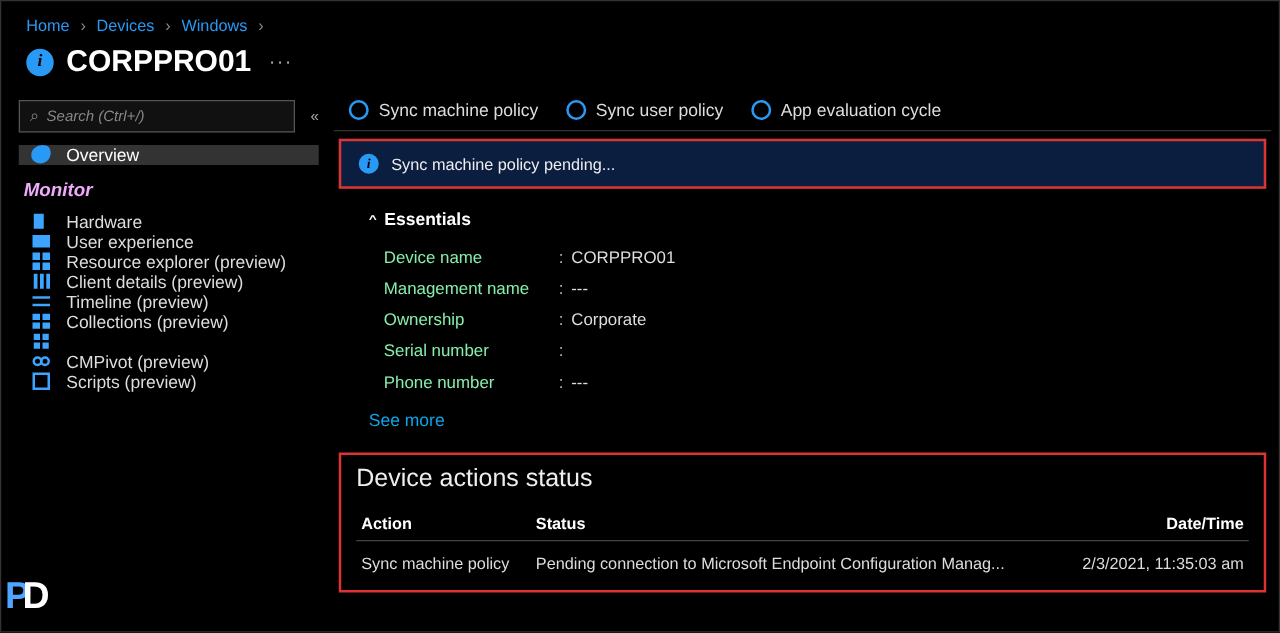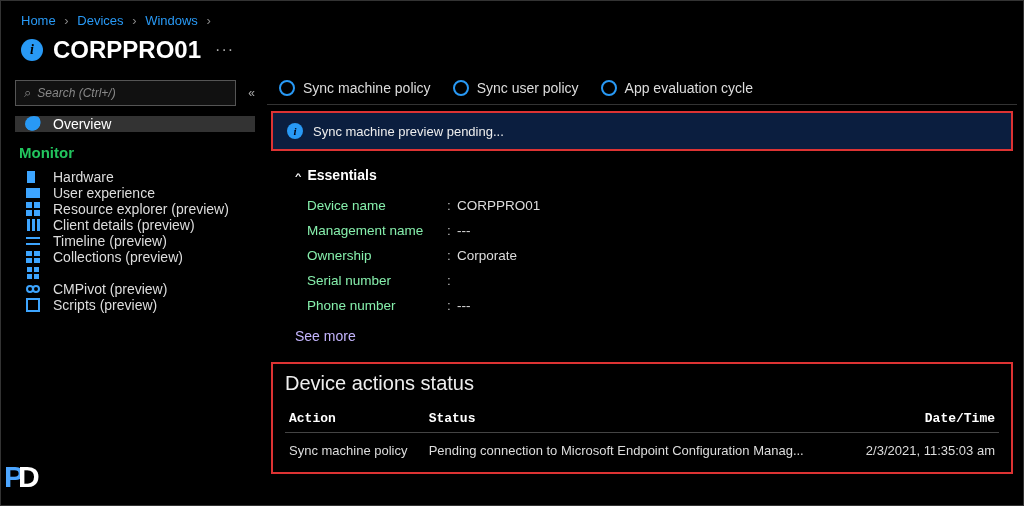--- a/index.html
+++ b/index.html
@@ -40,21 +40,21 @@
 
   .nav-item {
     display:flex; align-items:center; height:16px; padding:0 10px;
     color:#ddd; cursor:pointer; font-size:14px;
   }
   .nav-item.selected { background:#333; color:#fff; }
   .nav-item .ic {
     width:18px; height:16px; margin-right:10px; flex-shrink:0;
     display:inline-block;
   }
-  .section-header { color:#22c55e; font-weight:600; font-size:15px; padding:12px 10px 8px 4px; }
+  .section-header { color:#f0abfc; font-weight:600; font-size:15px; padding:12px 10px 8px 4px;font-style:italic; }
 
   .ic-overview { background:radial-gradient(circle at 40% 40%, #2899f5 55%, transparent 60%); border-radius:50%; }
   .ic-monitor svg, .nav-item svg { width:16px; height:16px; }
 
   .main { flex:1; padding:0 6px 0 6px; overflow:hidden; }
   .toolbar {
     display:flex; align-items:center; gap:22px; padding:6px 12px 8px 12px;
     border-bottom:1px solid #333;
   }
   .tool-btn { display:flex; align-items:center; color:#ddd; cursor:pointer; font-size:14px; }
@@ -74,31 +74,31 @@
     font-style:italic;font-size:11px;font-weight:bold;margin-right:10px;
   }
 
   .essentials { padding:16px 20px 0 28px; }
   .essentials-header { display:flex; align-items:center; color:#fff; font-weight:600; font-size:14px; margin-bottom:10px; cursor:pointer;}
   .essentials-header .caret { margin-right:6px; font-size:11px; display:inline-block; transform:scaleY(0.7);}
   .ess-row { display:flex; padding:5px 0; color:#bbb; font-size:13.5px; }
   .ess-row .lbl { width:140px; color:#86efac;margin-left:12px; }
   .ess-row .col { width:10px; }
   .ess-row .val { color:#ddd; }
-  .see-more { display:inline-block; color:#c4b5fd; margin:10px 0 0 0; font-size:14px; cursor:pointer;}
+  .see-more { display:inline-block; color:#0ea5e9; margin:10px 0 0 0; font-size:14px; cursor:pointer;}
 
   .actions-box {
     margin:18px 4px 0 4px; padding:8px 12px 12px 12px;
     border:2px solid #d33;
   }
   .actions-box .title { color:#eee; font-size:20px; margin-bottom:10px; }
   table.actions { width:100%; border-collapse:collapse; font-size:13px; color:#ddd; }
   table.actions th {
     text-align:left; font-weight:600; color:#fff;
-    border-bottom:1px solid #444; padding:6px 4px;font-family:Liberation Mono, monospace;
+    border-bottom:1px solid #444; padding:6px 4px;
   }
   table.actions th:last-child { text-align:right; }
   table.actions td { padding:10px 4px 2px 4px; border-top:1px solid #222; }
   table.actions td:last-child { text-align:right; }
 
   .logo {
     position:absolute; left:4px; bottom:4px; width:42px; height:42px;
     font-weight:700; font-size:30px; font-family:Arial,sans-serif;
     color:#fff; display:flex;
   }
@@ -219,21 +219,21 @@
         <span>Sync user policy</span>
       </div>
       <div class="tool-btn">
         <span class="sync-ic"></span>
         <span>App evaluation cycle</span>
       </div>
     </div>
 
     <div class="notice-bar">
       <span class="info-bullet">i</span>
-      <span>Sync machine preview pending...</span>
+      <span>Sync machine policy pending...</span>
     </div>
 
     <div class="essentials">
       <div class="essentials-header">
         <span class="caret">˄</span>
         <span>Essentials</span>
       </div>
       <div class="ess-row">
         <span class="lbl">Device name</span>
           <span class="col">:</span>

